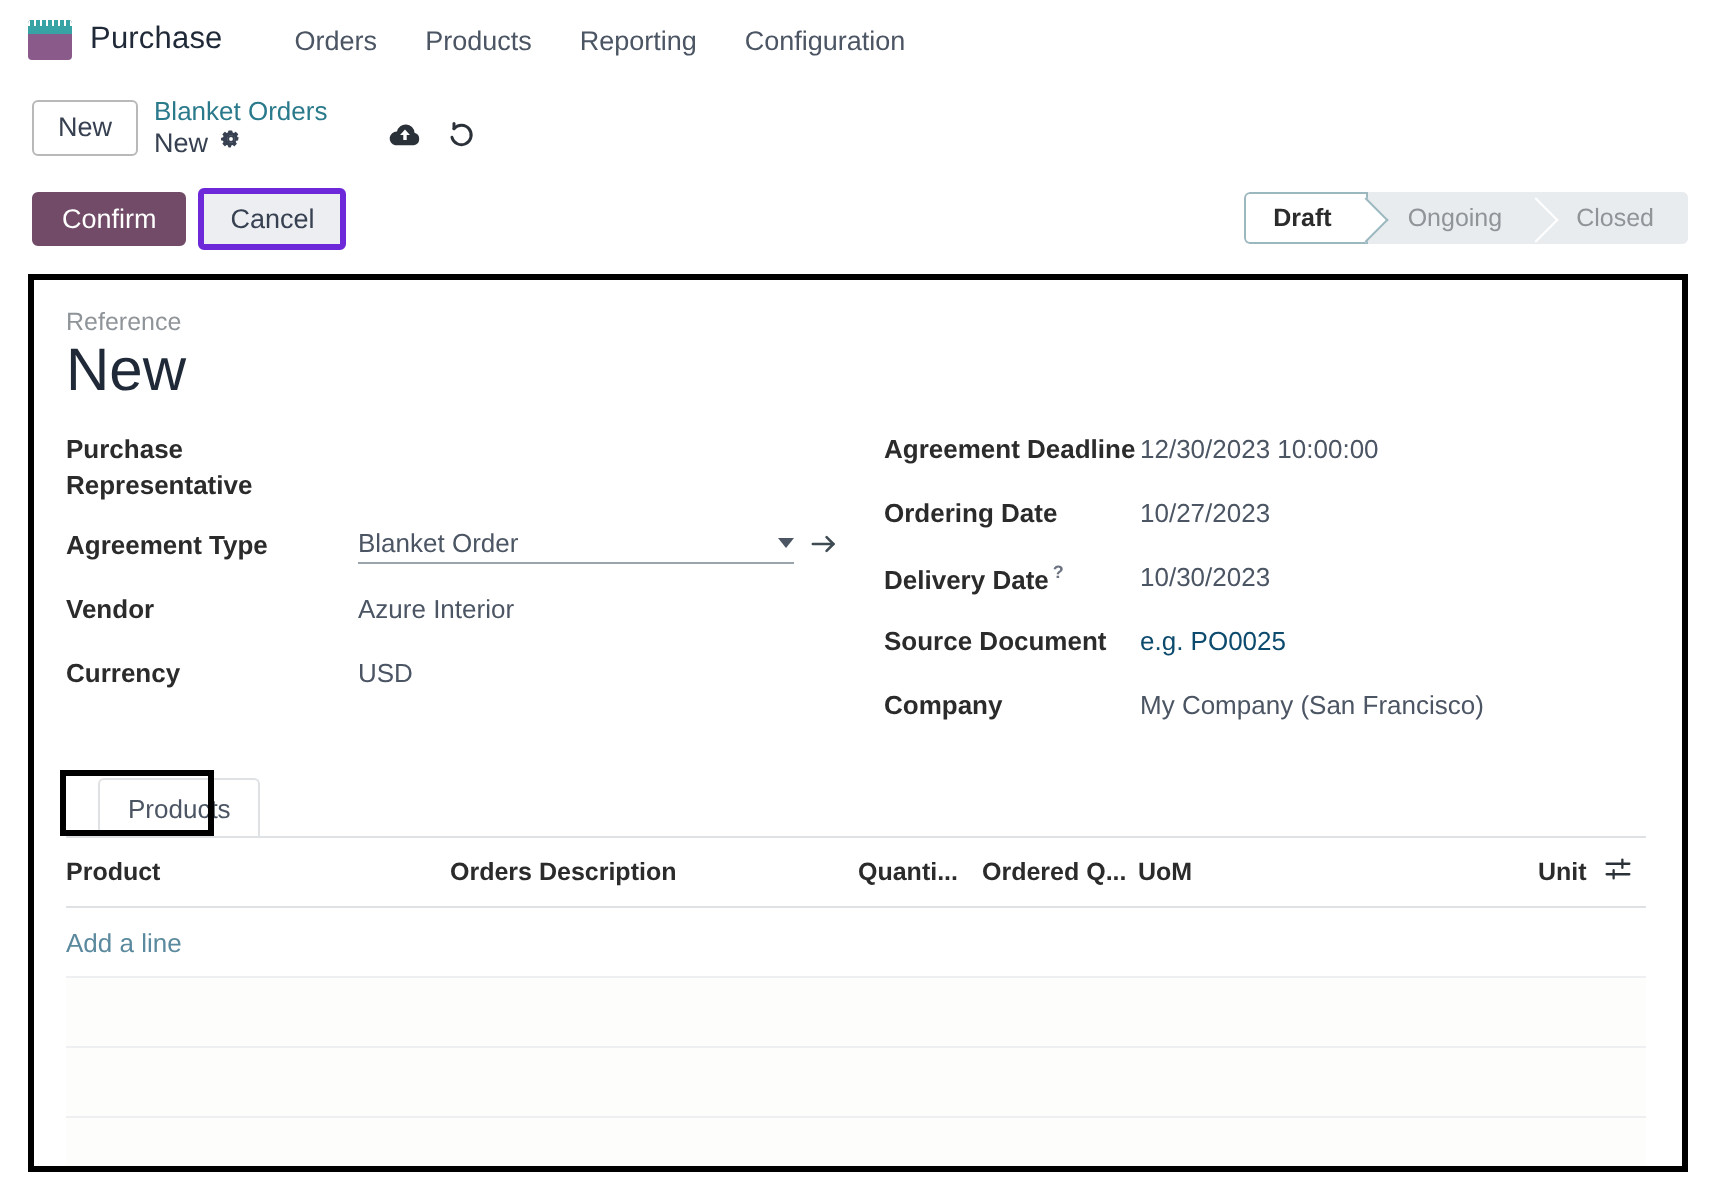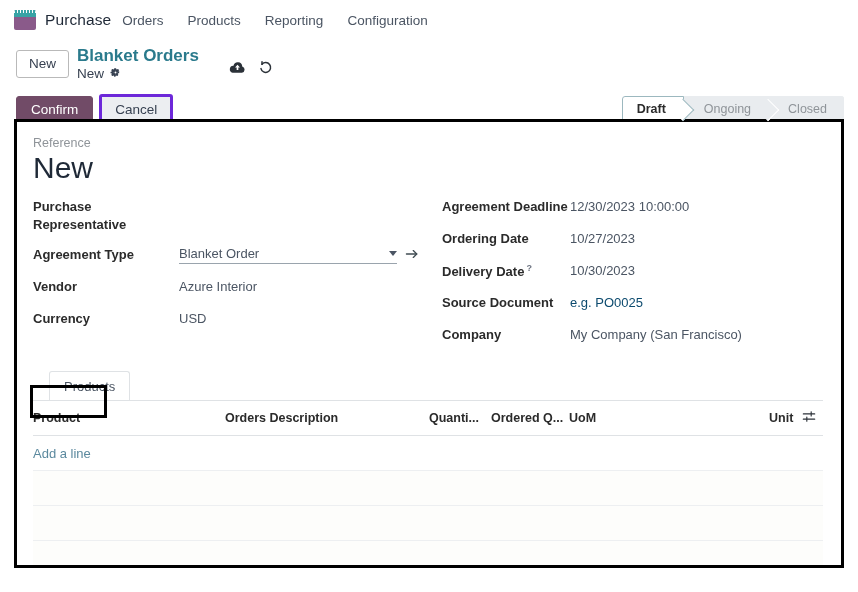--- a/index.html
+++ b/index.html
@@ -47,21 +47,21 @@
     left: 0; right: 0; top: 0;
     height: 3px;
     background: repeating-linear-gradient(
         to right,
         #ffffff 0px, #ffffff 1px,
         #38a3a5 1px, #38a3a5 3px);
   }
   .app-name {
     font-size: 15.5px;
     color: #1f2937;
-    margin-right: 11px;
+    margin-right: 36px;
     letter-spacing: 0.1px;
   }
   .menu-item {
     font-size: 13.5px;
     color: #4b5563;
     margin-right: 24px;
     cursor: pointer;
     white-space: nowrap;
   }
 
@@ -84,22 +84,22 @@
     line-height: 1.15;
   }
   .bc-stack {
     margin-left: 8px;
     display: flex;
     flex-direction: column;
     justify-content: center;
     line-height: 1.15;
   }
   .bc-parent {
-    font-size: 17px;
-    font-weight: bold;
+    font-size: 13px;
+    font-weight: normal;
     color: #2a7a8c;
     cursor: pointer;
   }
   .bc-current-line {
     display: flex;
     align-items: center;
     gap: 6px;
   }
   .bc-current {
     font-size: 13.5px;
@@ -195,21 +195,21 @@
   .status-step.active::after {
     background: #ffffff;
     border-top: 1px solid #9cb8bf;
     border-right: 1px solid #9cb8bf;
   }
 
   
   .sheet-outline {
     position: absolute;
     left: 14px;
-    top: 119px;
+    top: 137px;
     width: 830px;
     height: 449px;
     border: 3px solid #000000;
     box-sizing: border-box;
     background: #ffffff;
   }
   .sheet-inner {
     position: absolute;
     inset: 0;
     padding: 14px 18px 0 16px;

